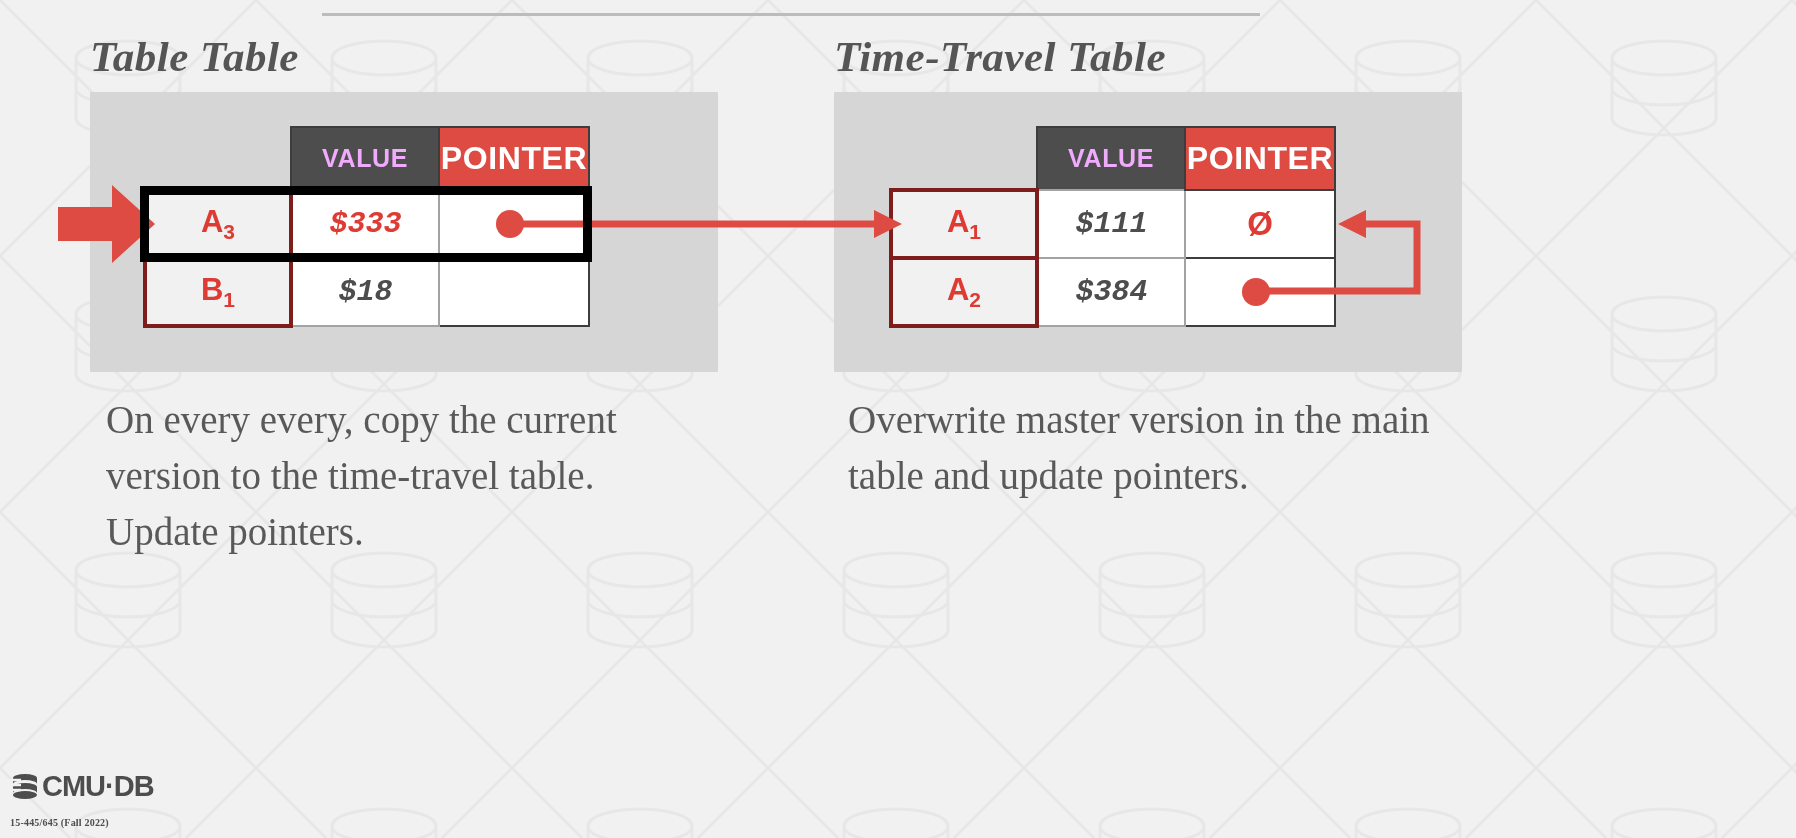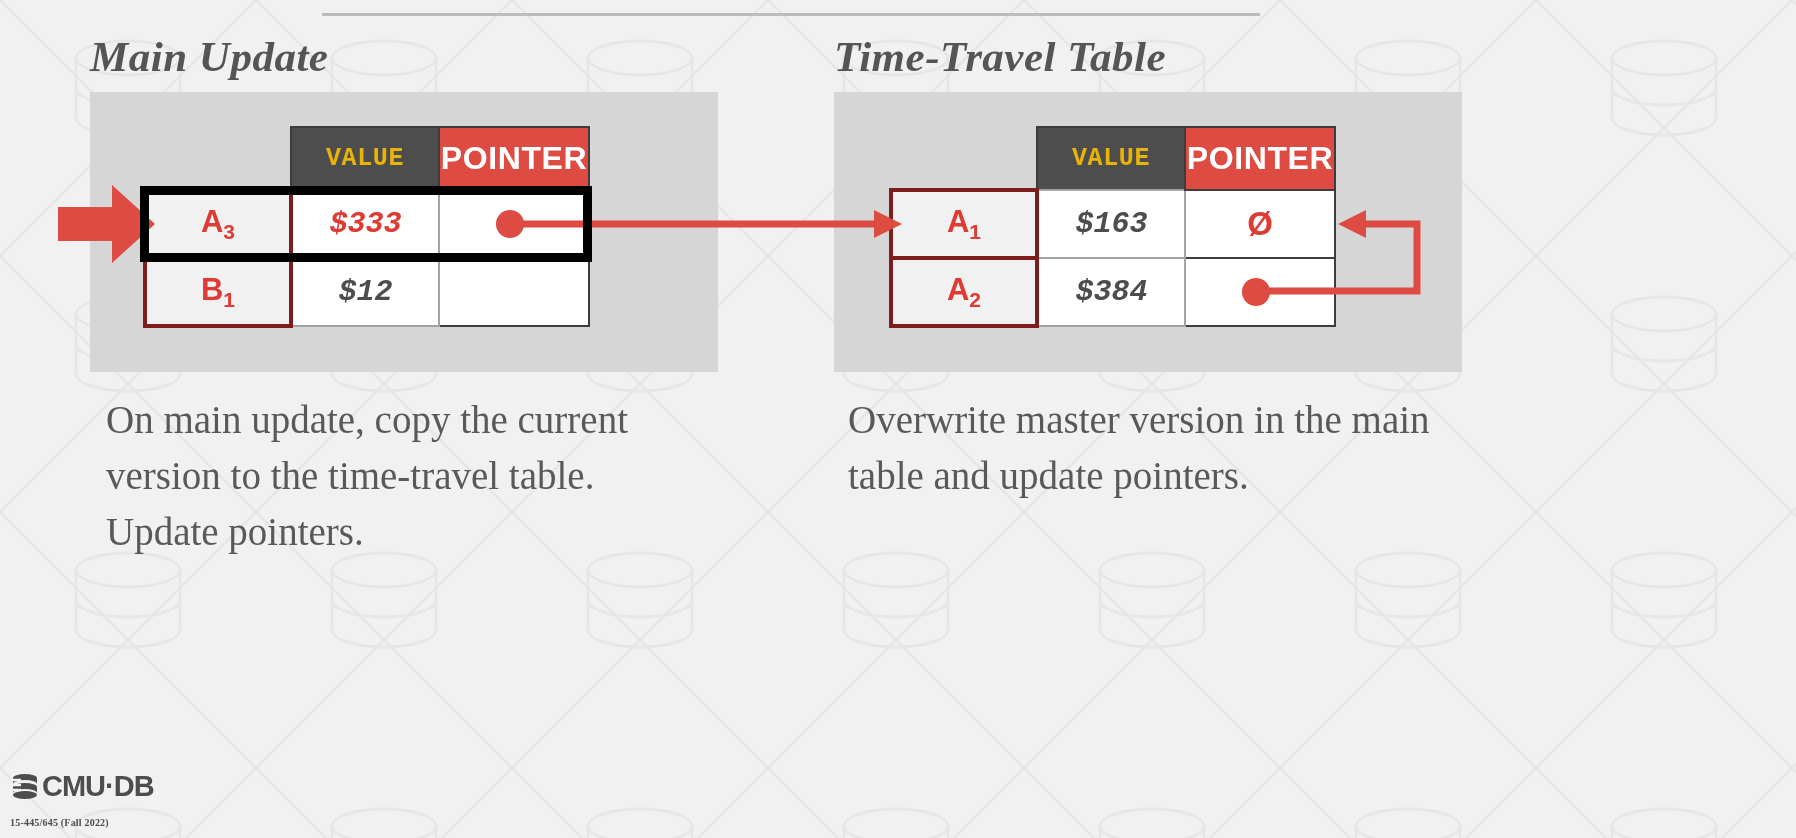--- a/index.html
+++ b/index.html
@@ -62,22 +62,22 @@
     padding: 0;
     margin: 0;
     box-sizing: border-box;
     text-align: center;
     vertical-align: middle;
   }
 
   .hdr-blank { width: 146px; height: 63px; background: transparent; border: none; }
   .hdr-value {
     width: 148px; height: 63px;
-    background: #4d4d4d; color: #eab308;
-    font-family: Liberation Mono, monospace;
+    background: #4d4d4d; color: #f0abfc;
+    font-family: Liberation Sans, sans-serif;
     font-weight: bold; font-size: 25px;
     letter-spacing: 0.6px;
     border: 2px solid #3d3d3d;
     border-bottom: none;
   }
   .hdr-pointer {
     width: 150px; height: 63px;
     background: #dd4b42; color: #ffffff;
     font-family: "Liberation Sans", sans-serif;
     font-weight: bold; font-size: 32px;
@@ -202,21 +202,21 @@
         <path d="M0 0 L128 128 L256 0"></path>
         <path d="M0 256 L128 128 L256 256"></path>
       </g>
     </pattern>
   </defs>
   <rect x="0" y="0" width="1796" height="838" fill="url(#dbpat)"></rect>
 </svg>
 
 <div id="slide-divider"></div>
 
-<div class="section-title" id="title-main">Main Update</div>
+<div class="section-title" id="title-main">Table Table</div>
 <div class="section-title" id="title-tt">Time-Travel Table</div>
 
 <div class="panel" id="panel-main"></div>
 <div class="panel" id="panel-tt"></div>
 
 <table class="vtable" id="table-main">
   <tbody>
       <tr>
     <th class="hdr-blank"></th>
     <th class="hdr-value">VALUE</th>
@@ -224,37 +224,37 @@
   </tr>
   <tr>
     <td class="cell-key k-red"><span>A</span><span class="sub">3</span></td>
     <td class="cell-val v-red">$333</td>
     <td class="cell-ptr">
       <span class="ptr-dot" style="left:56px"></span>
     </td>
   </tr>
   <tr>
     <td class="cell-key k-red"><span>B</span><span class="sub">1</span></td>
-    <td class="cell-val v-gray">$12</td>
+    <td class="cell-val v-gray">$18</td>
     <td class="cell-ptr"></td>
   </tr>
 </tbody>
   </table>
 <div id="row-highlight"></div>
 
 <table class="vtable" id="table-tt">
   <tbody>
       <tr>
     <th class="hdr-blank"></th>
     <th class="hdr-value">VALUE</th>
     <th class="hdr-pointer">POINTER</th>
   </tr>
   <tr>
     <td class="cell-key k-red"><span>A</span><span class="sub">1</span></td>
-    <td class="cell-val v-gray">$163</td>
+    <td class="cell-val v-gray">$111</td>
     <td class="cell-ptr">
       <span class="null-mark">Ø</span>
     </td>
   </tr>
   <tr>
     <td class="cell-key k-red"><span>A</span><span class="sub">2</span></td>
     <td class="cell-val v-gray">$384</td>
     <td class="cell-ptr">
       <span class="ptr-dot" style="left:56px"></span>
     </td>
@@ -274,21 +274,21 @@
     <path d="M902 224 L874 210 L874 238 Z" fill="#dd4b42"></path>
   </g>
 
   
   <g>
     <path d="M1262 291 L1417 291 L1417 224 L1358 224" fill="none" stroke="#dd4b42" stroke-width="7"></path>
     <path d="M1338 224 L1366 210 L1366 238 Z" fill="#dd4b42"></path>
   </g>
 </svg>
 
-<div class="body-text" id="text-main">On main update, copy the current version to the time-travel table. Update pointers.</div>
+<div class="body-text" id="text-main">On every every, copy the current version to the time-travel table. Update pointers.</div>
 <div class="body-text" id="text-tt">Overwrite master version in the main table and update pointers.</div>
 
 <div id="footer">
   <div id="logo-row">
     <svg width="30" height="28" viewBox="0 0 30 28">
       <g fill="#4d4d4d">
         <ellipse cx="15" cy="5" rx="12" ry="4"></ellipse>
         <rect x="3" y="5" width="24" height="6"></rect>
         <ellipse cx="15" cy="11" rx="12" ry="4" fill="#f1f1f1"></ellipse>
         <ellipse cx="15" cy="14" rx="12" ry="4"></ellipse>

